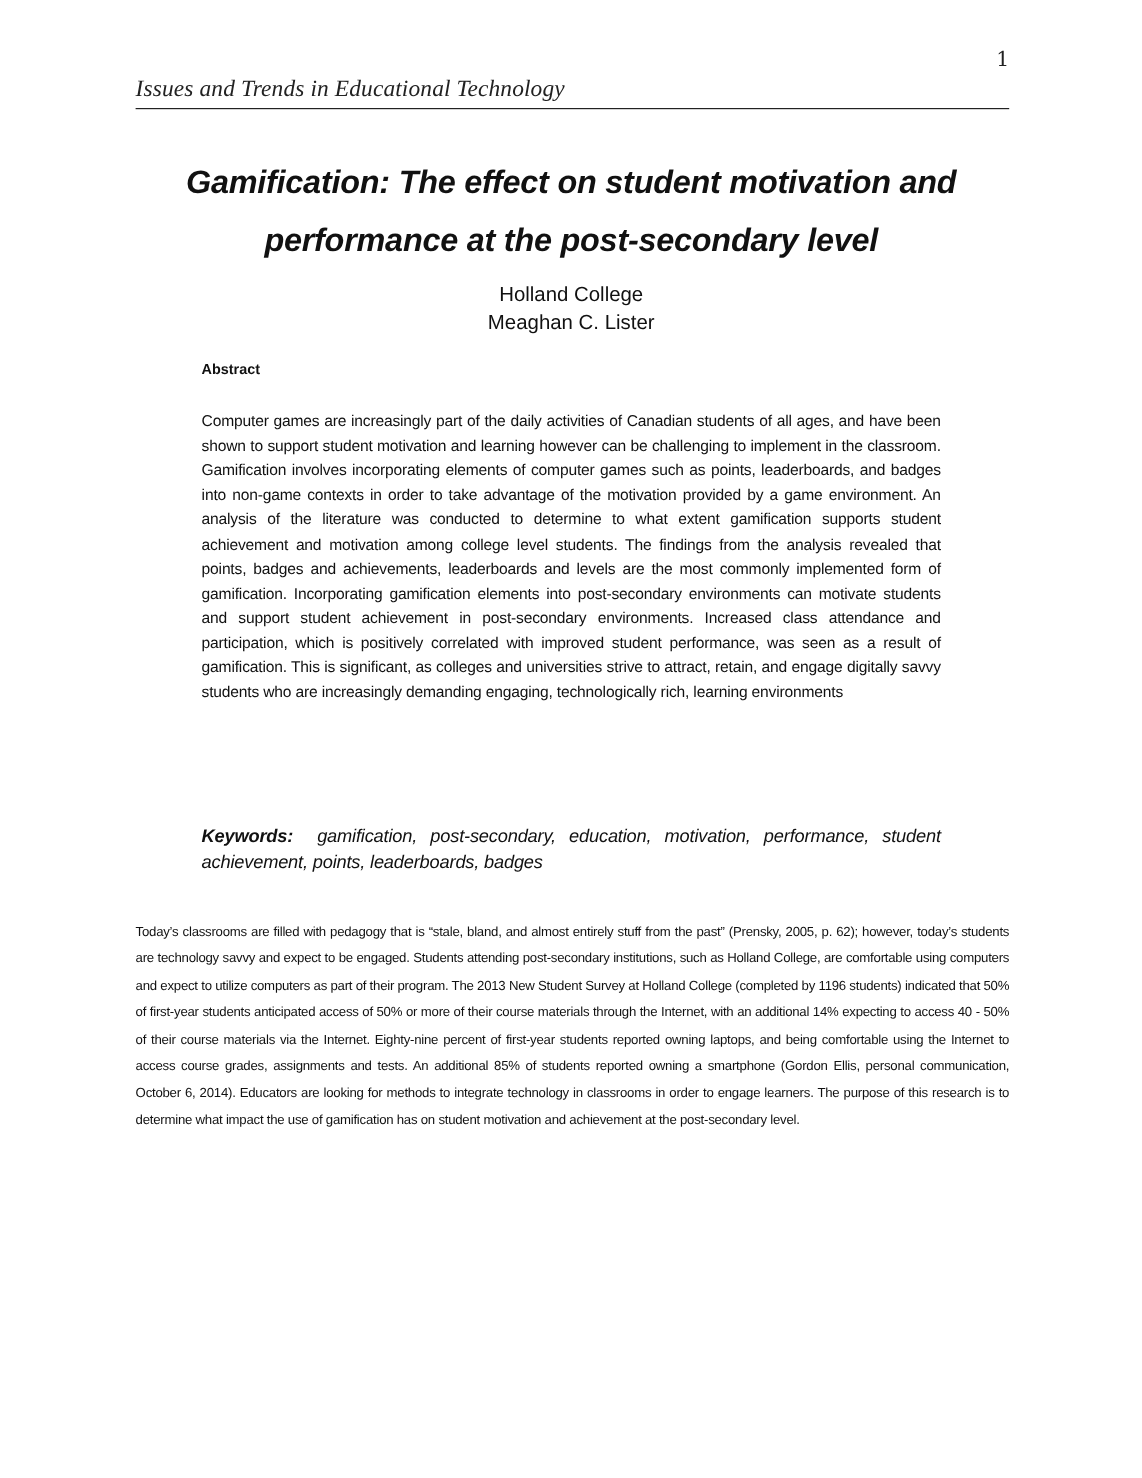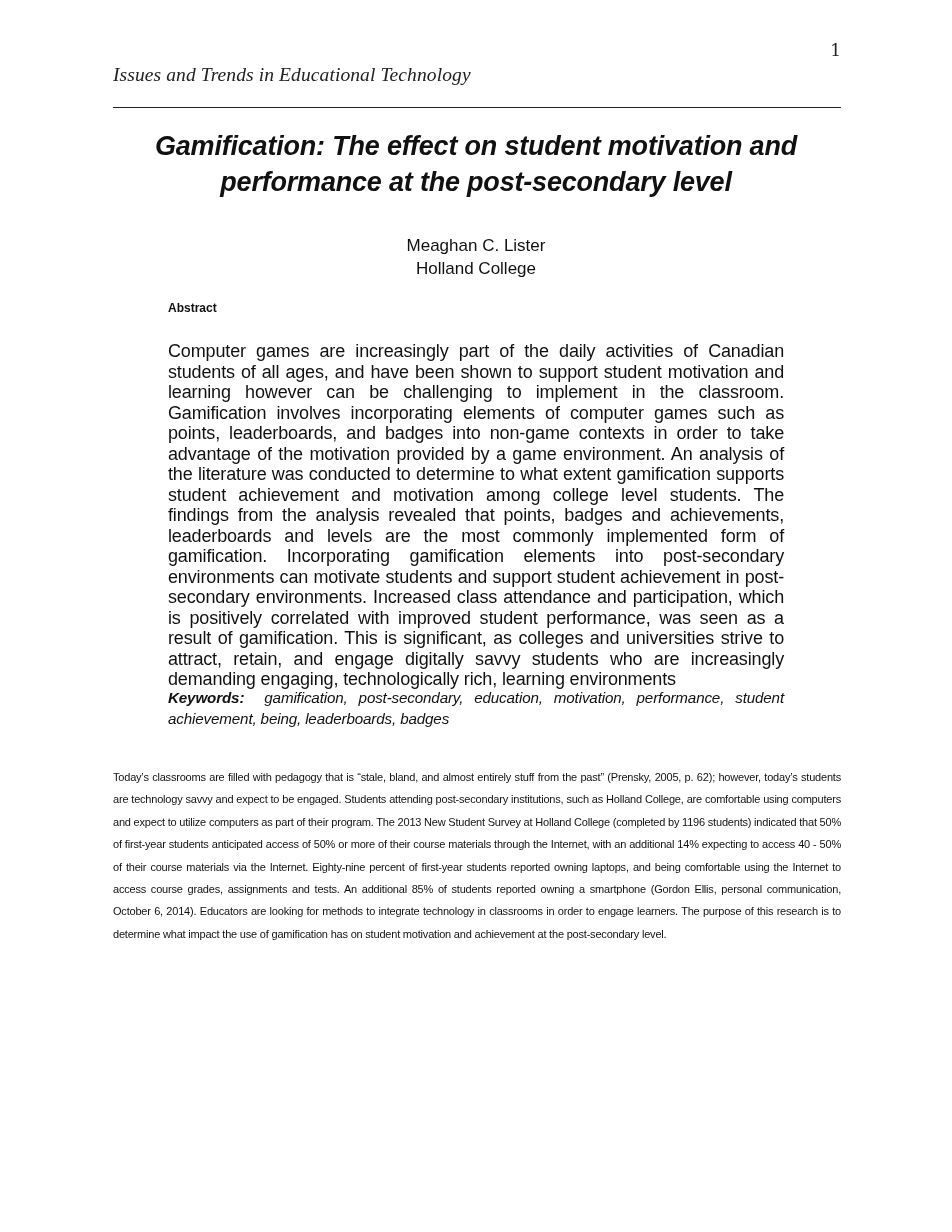--- a/index.html
+++ b/index.html
@@ -6,39 +6,39 @@
   body { width: 952px; height: 1232px; position: relative; overflow: hidden; color: #111; }
   .page-number {
     position: absolute; top: 40px; right: 111px;
     font-family: "DejaVu Serif", "Liberation Serif", serif; font-size: 17px; color: #222;
   }
   .running-header {
     position: absolute; top: 64px; left: 113px; width: 728px;
     display: flex; justify-content: space-between; align-items: baseline;
     font-family: "Liberation Serif", "DejaVu Serif", serif; font-style: italic;
     font-size: 19.5px; color: #222; letter-spacing: 0.1px;
-    padding-bottom: 21px; border-bottom: 1.5px solid #222;
+    padding-bottom: 4px; border-bottom: 1.5px solid #222;
   }
   .title {
     position: absolute; top: 128px; left: 140px; width: 672px;
     text-align: center; margin: 0;
     font-family: "Liberation Sans", "DejaVu Sans", sans-serif; font-style: italic; font-weight: bold;
-    font-size: 27px; line-height: 36px; color: #111; letter-spacing: -0.2px;
+    font-size: 27px; line-height: 48px; color: #111; letter-spacing: -0.2px;
   }
   .author-block {
     position: absolute; top: 234px; left: 0; width: 952px; text-align: center;
     font-family: "Liberation Sans", "DejaVu Sans", sans-serif; font-size: 17px; line-height: 23px; color: #111;
   }
   .abstract-heading {
     position: absolute; top: 301px; left: 168px; margin: 0;
     font-family: "Liberation Sans", "DejaVu Sans", sans-serif; font-weight: bold; font-size: 12px; color: #111;
   }
   .abstract-body {
     position: absolute; top: 341px; left: 168px; width: 616px; margin: 0;
-    font-family: "Liberation Sans", "DejaVu Sans", sans-serif; font-size: 18px; line-height: 20.5px;
+    font-family: "Liberation Sans", "DejaVu Sans", sans-serif; font-size: 13px; line-height: 20.5px;
     text-align: justify; color: #111; letter-spacing: -0.15px;
   }
   .keywords {
     position: absolute; top: 688px; left: 168px; width: 616px; margin: 0;
     font-family: "Liberation Sans", "DejaVu Sans", sans-serif; font-size: 15.2px; line-height: 20.5px;
     text-align: justify; color: #111; font-style: italic; letter-spacing: -0.15px;
   }
   .keywords .kw-label { font-weight: bold; margin-right: 20px; }
   .intro-paragraph {
     position: absolute; top: 766px; left: 113px; width: 728px; margin: 0;
@@ -51,23 +51,23 @@
 
 <div class="page-number">1</div>
 
 <div class="running-header">
   <span>Issues and Trends in Educational Technology</span>
 </div>
 
 <h1 class="title">Gamification: The effect on student motivation and performance at the post-secondary level</h1>
 
 <div class="author-block">
+  <div>Holland College</div>
   <div>Meaghan C. Lister</div>
-  <div>Holland College</div>
 </div>
 
 <h2 class="abstract-heading">Abstract</h2>
 
 <p class="abstract-body">Computer games are increasingly part of the daily activities of Canadian students of all ages, and have been shown to support student motivation and learning however can be challenging to implement in the classroom.  Gamification involves incorporating elements of computer games such as points, leaderboards, and badges into non-game contexts in order to take advantage of the motivation provided by a game environment. An analysis of the literature was conducted to determine to what extent gamification supports student achievement and motivation among college level students. The findings from the analysis revealed that points, badges and achievements, leaderboards and levels are the most commonly implemented form of gamification. Incorporating gamification elements into post-secondary environments can motivate students and support student achievement in post-secondary environments. Increased class attendance and participation, which is positively correlated with improved student performance, was seen as a result of gamification. This is significant, as colleges and universities strive to attract, retain, and engage digitally savvy students who are increasingly demanding engaging, technologically rich, learning environments</p>
 
-<p class="keywords"><span class="kw-label">Keywords:</span><span>gamification, post-secondary, education, motivation, performance, student achievement, being, leaderboards, badges</span></p>
+<p class="keywords"><span class="kw-label">Keywords:</span><span>gamification, post-secondary, education, motivation, performance, student achievement, points, leaderboards, badges</span></p>
 
 <p class="intro-paragraph">Today’s classrooms are filled with pedagogy that is “stale, bland, and almost entirely stuff from the past” (Prensky, 2005, p. 62); however, today’s students are technology savvy and expect to be engaged. Students attending post-secondary institutions, such as Holland College, are comfortable using computers and expect to utilize computers as part of their program. The 2013 New Student Survey at Holland College (completed by 1196 students) indicated that 50% of first-year students anticipated access of 50% or more of their course materials through the Internet, with an additional 14% expecting to access 40 - 50% of their course materials via the Internet. Eighty-nine percent of first-year students reported owning laptops, and being comfortable using the Internet to access course grades, assignments and tests. An additional 85% of students reported owning a smartphone (Gordon Ellis, personal communication, October 6, 2014). Educators are looking for methods to integrate technology in classrooms in order to engage learners. The purpose of this research is to determine what impact the use of gamification has on student motivation and achievement at the post-secondary level.</p>
 
 </body></html>

